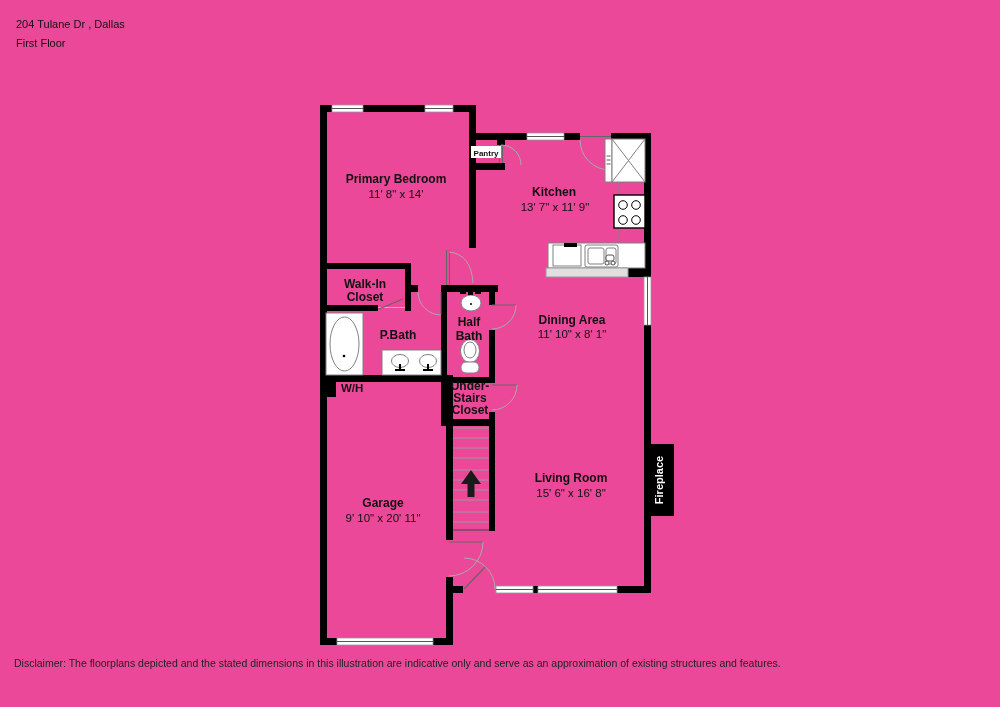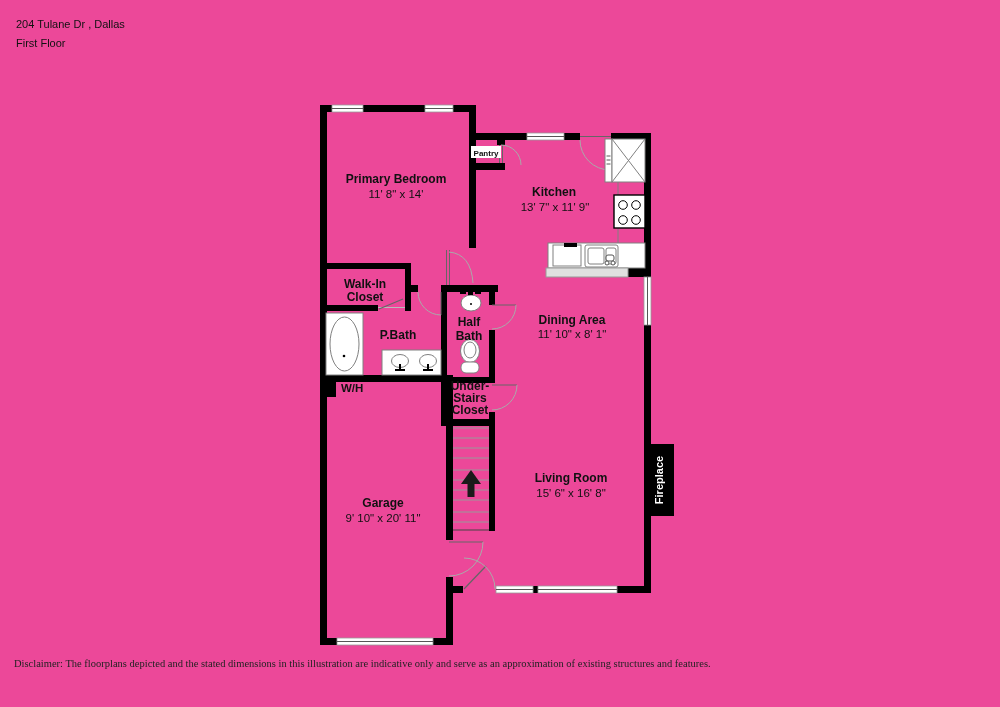--- a/index.html
+++ b/index.html
@@ -1,19 +1,19 @@
 <!DOCTYPE html>
 <html><head>
 <meta charset="utf-8">
 <style>
   html,body{margin:0;padding:0;background:#fff;}
   #page{position:relative;width:1000px;height:707px;background:#ec4899;overflow:hidden;
         font-family:"Liberation Sans","DejaVu Sans",sans-serif;color:#1a1a1a;}
   #header{position:absolute;left:16px;top:15px;font-size:11px;line-height:19px;color:#111;}
-  #disclaimer{position:absolute;left:14px;top:654px;font-size:10.5px;line-height:19.5px;color:#222;font-family:Liberation Serif, serif;}
+  #disclaimer{position:absolute;left:14px;top:654px;font-size:10.5px;line-height:19.5px;color:#222;}
   svg text{font-family:"Liberation Sans","DejaVu Sans",sans-serif;fill:#111;}
   .rname{font-size:12px;font-weight:bold;}
   .rdims{font-size:11.5px;}
   .tiny{font-size:8px;font-weight:bold;}
   .whlbl{font-size:11.5px;font-weight:bold;}
   .firelbl{font-size:11px;font-weight:bold;fill:#fff;}
 </style>
 </head>
 <body>
 

